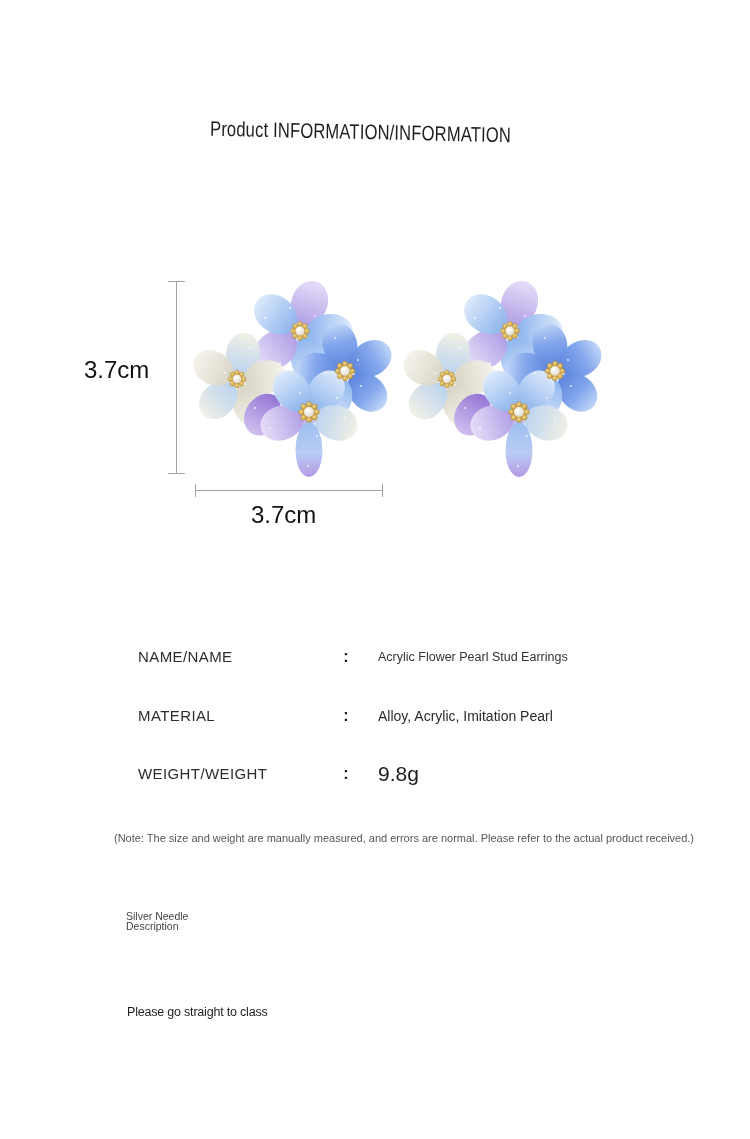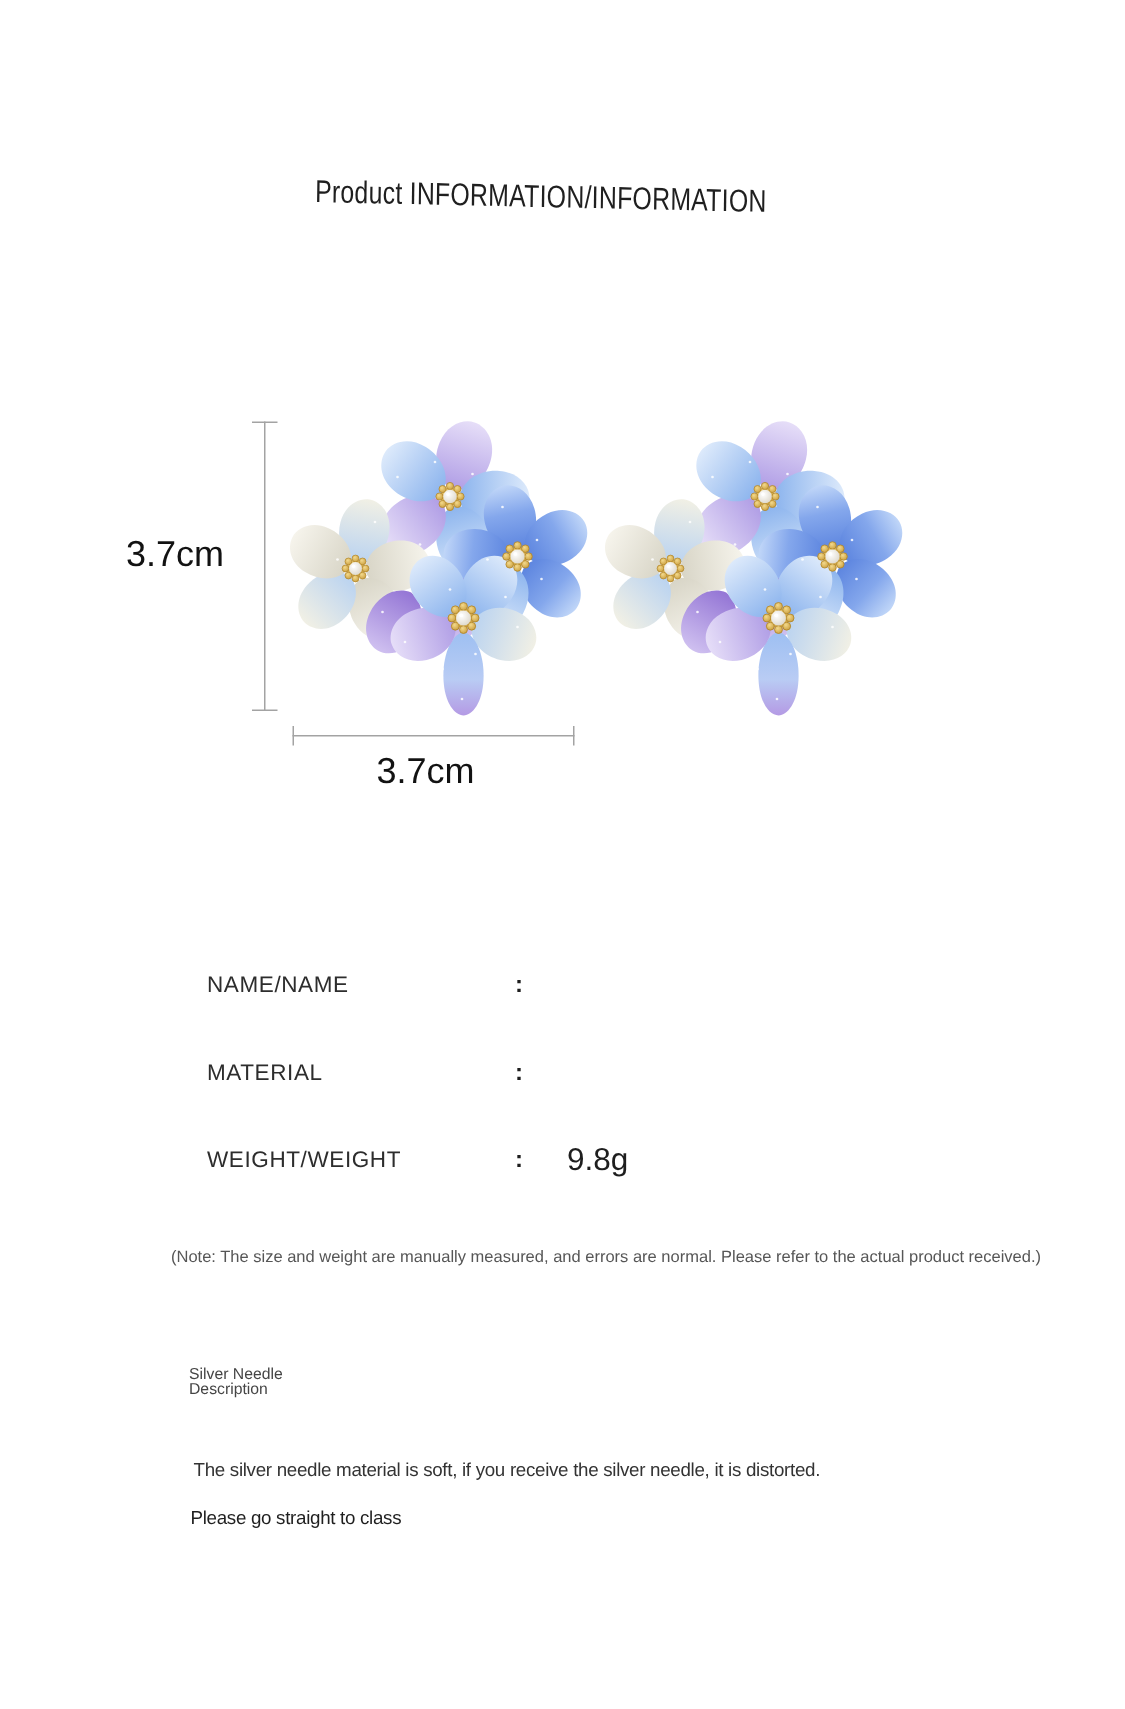--- a/index.html
+++ b/index.html
@@ -191,33 +191,34 @@
   <div class="mline mv-c2"></div>
   <div class="mline mh"></div>
   <div class="mline mh-c1"></div>
   <div class="mline mh-c2"></div>
   <div class="dim dim-v">3.7cm</div>
   <div class="dim dim-h">3.7cm</div>
 
   <div class="spec-row r1">
     <span class="spec-label">NAME/NAME</span>
     <span class="spec-colon">:</span>
+    <span class="spec-value v1">Acrylic Flower Pearl Stud Earrings</span>
   </div>
   <div class="spec-row r2">
     <span class="spec-label">MATERIAL</span>
     <span class="spec-colon">:</span>
+    <span class="spec-value v2">Alloy, Acrylic, Imitation Pearl</span>
   </div>
   <div class="spec-row r3">
     <span class="spec-label">WEIGHT/WEIGHT</span>
     <span class="spec-colon">:</span>
     <span class="spec-value v3">9.8g</span>
   </div>
 
   <div class="note">(Note: The size and weight are manually measured, and errors are normal. Please refer to the actual product received.)</div>
 
   <div class="silver-head">
     <div>Silver Needle</div>
     <div>Description</div>
   </div>
-  <div class="silver-body">The silver needle material is soft, if you receive the silver needle, it is distorted.</div>
   <div class="silver-footer">Please go straight to class</div>
 
 </div>
 
 </body></html>

